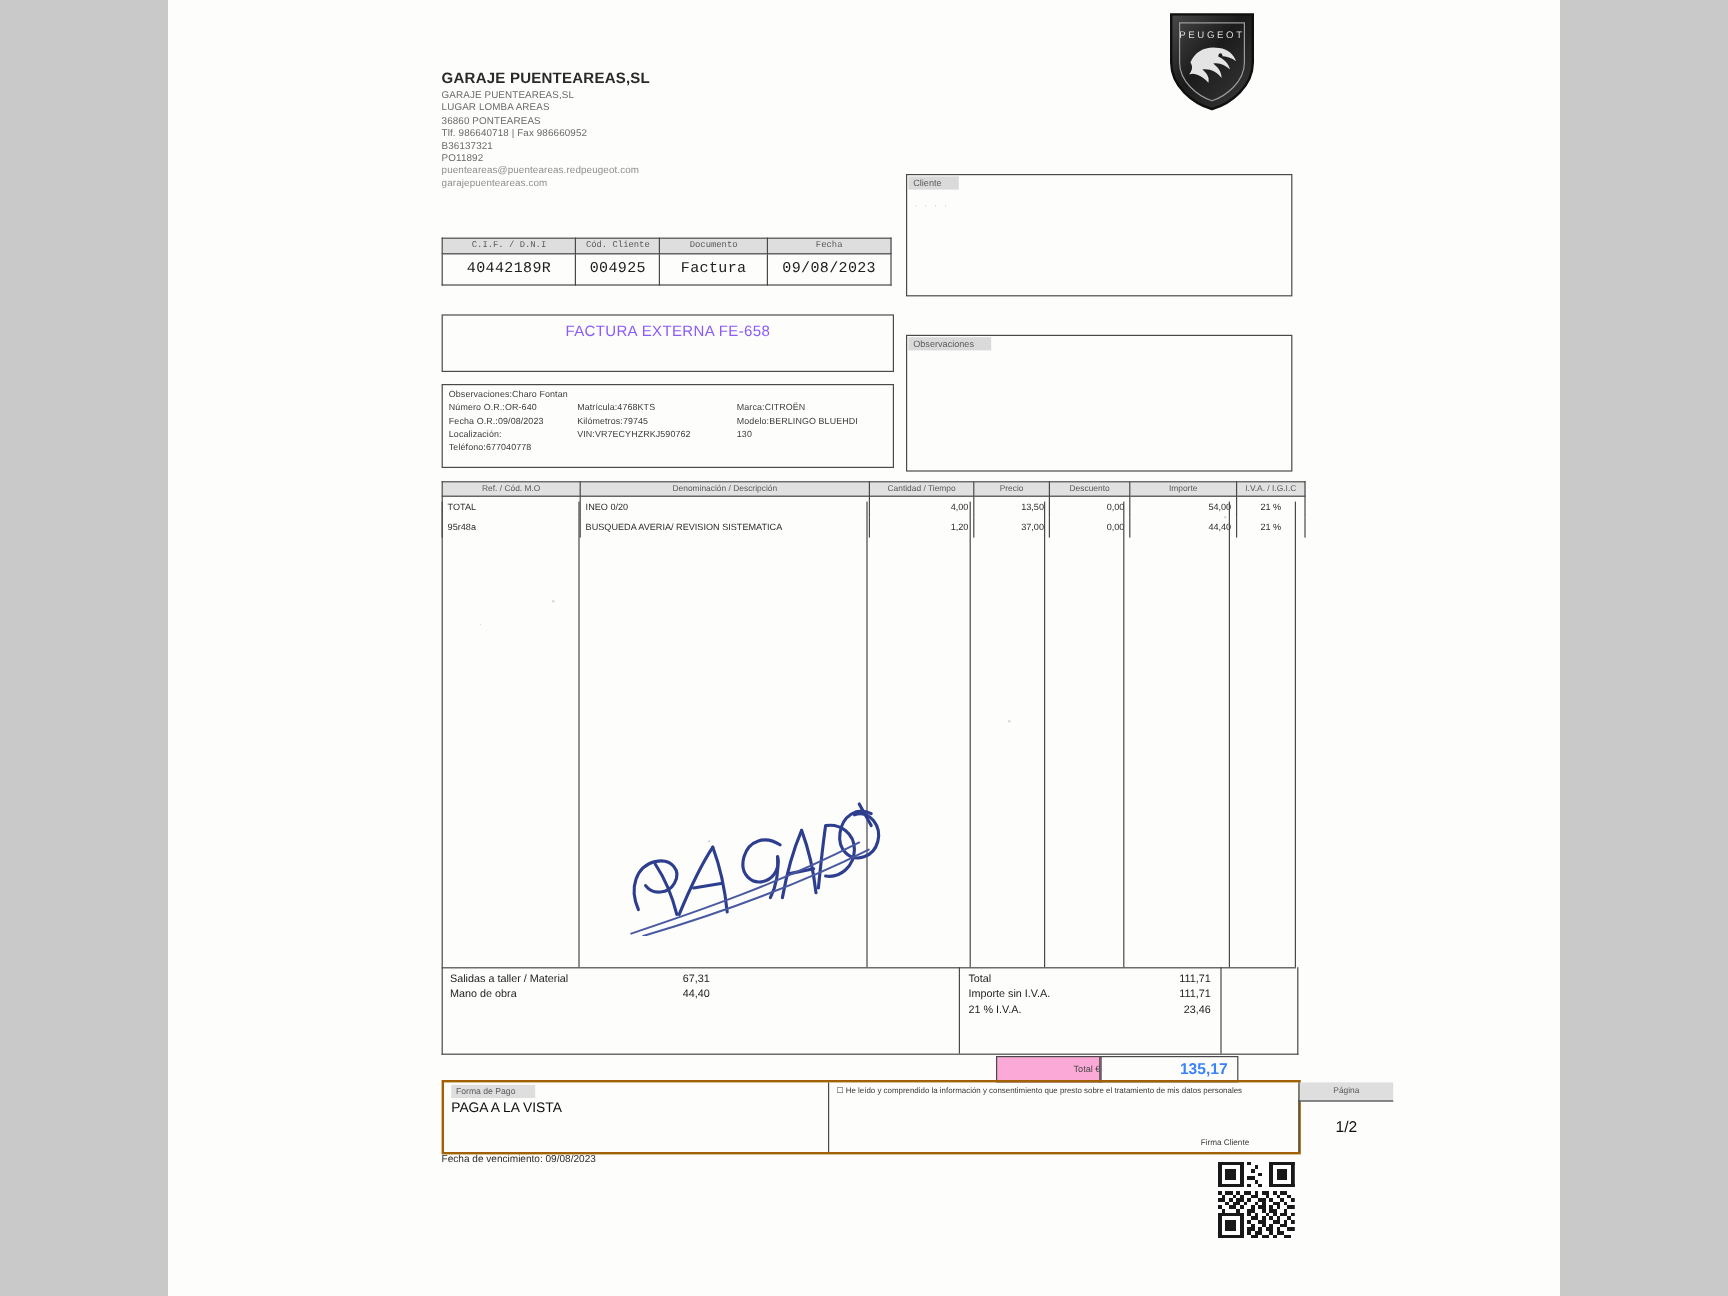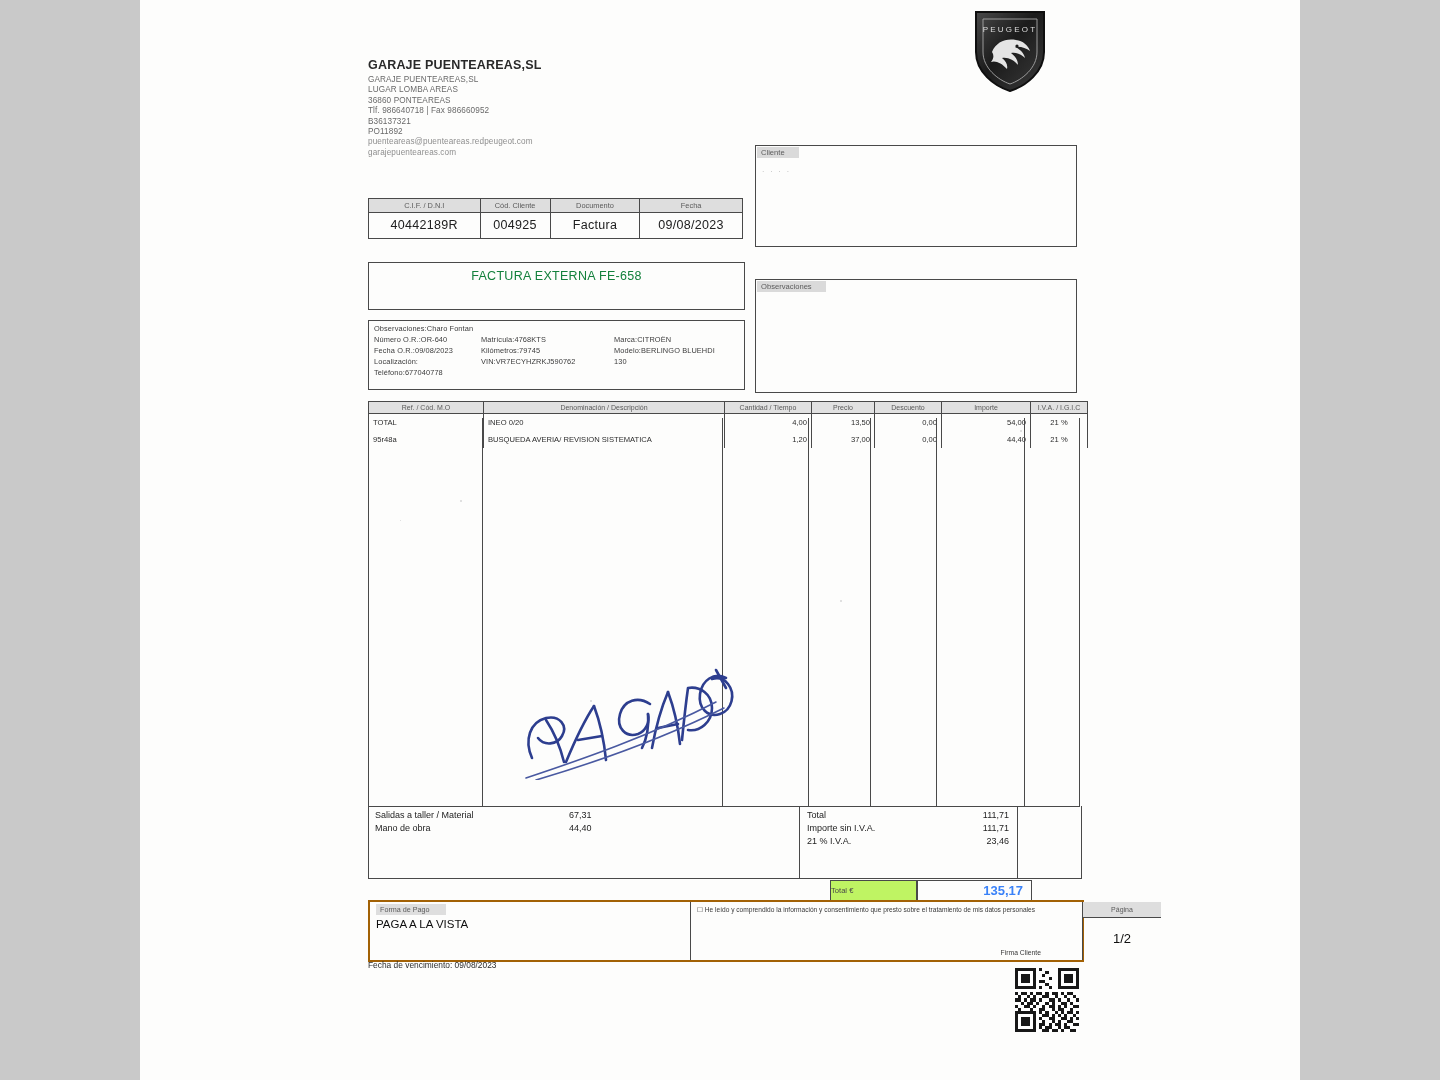--- a/index.html
+++ b/index.html
@@ -45,37 +45,38 @@
   .clienteBox{left:615px;top:145px;width:320px;height:100px;}
   .obsBox{left:615px;top:279px;width:320px;height:112px;}
   .clienteGhost{
     position:absolute;left:622px;top:168px;font-size:7px;color:#b9b9b9;
     letter-spacing:2px;
   }
   
   .metaTable{
     position:absolute;left:228px;top:198px;width:375px;
     border-collapse:collapse;
+    font-family:Liberation Mono, monospace;
   }
   .metaTable th{
     border:1px solid #4a4a4a;background:#dcdcdc;color:#5a5a5a;
     font-size:7.4px;font-weight:normal;padding:2px 0;text-align:center;
   }
   .metaTable td{
     border:1px solid #4a4a4a;font-size:12.5px;color:#222;
     text-align:center;padding:5px 0 6px;letter-spacing:.3px;
   }
   
   .bannerBox{
     position:absolute;left:228px;top:262px;width:375px;height:46px;
     border:1px solid #4a4a4a;
   }
   .bannerBox span{
     position:absolute;left:0;right:0;top:6px;text-align:center;
-    font-size:12.5px;color:#15803d;letter-spacing:.3px;
+    font-size:12.5px;color:#8b5cf6;letter-spacing:.3px;
   }
   
   .orBox{
     position:absolute;left:228px;top:320px;width:375px;height:68px;
     border:1px solid #4a4a4a;
   }
   .orBox .l{
     position:absolute;font-size:7.4px;color:#3d3d3d;white-space:nowrap;
     letter-spacing:.1px;
   }
@@ -109,22 +110,22 @@
   
   .totArea{
     position:absolute;left:228px;top:806px;width:712px;height:72px;
     border-left:1px solid #4a4a4a;border-right:1px solid #4a4a4a;
     border-bottom:1px solid #4a4a4a;
   }
   .totArea .lbl{position:absolute;font-size:9px;color:#1f1f1f;}
   .totArea .val{position:absolute;font-size:9px;color:#1f1f1f;text-align:right;width:70px;}
   .totEuroLbl{
     position:absolute;left:690px;top:880px;width:86px;height:20px;
-    background:#bef264;border:1px solid #4a4a4a;
-    font-size:7.6px;color:#4a4a4a;text-align:left;line-height:20px;
+    background:#f9a8d4;border:1px solid #4a4a4a;
+    font-size:7.6px;color:#4a4a4a;text-align:right;line-height:20px;
   }
   .totEuroVal{
     position:absolute;left:776px;top:880px;width:106px;height:20px;
     border:1px solid #4a4a4a;
     font-size:13px;color:#3b82f6;text-align:right;line-height:20px;
     padding-right:8px;font-weight:bold;
   }
   
   .payBox{
     position:absolute;left:228px;top:900px;width:712px;height:58px;

